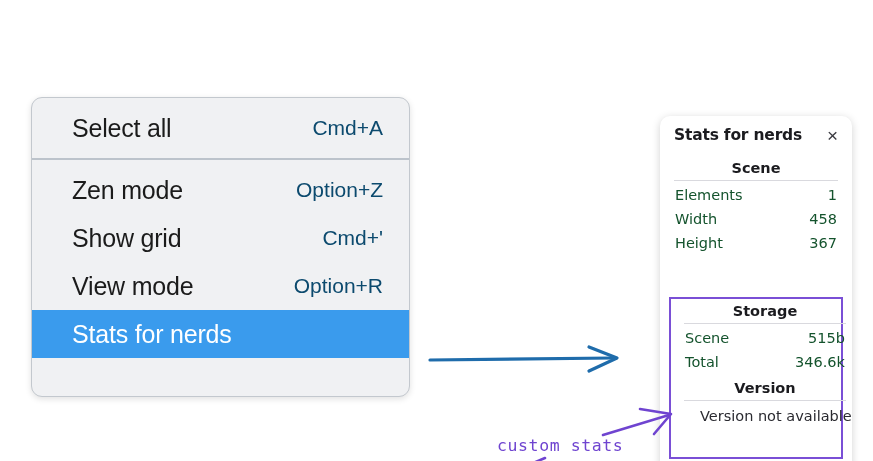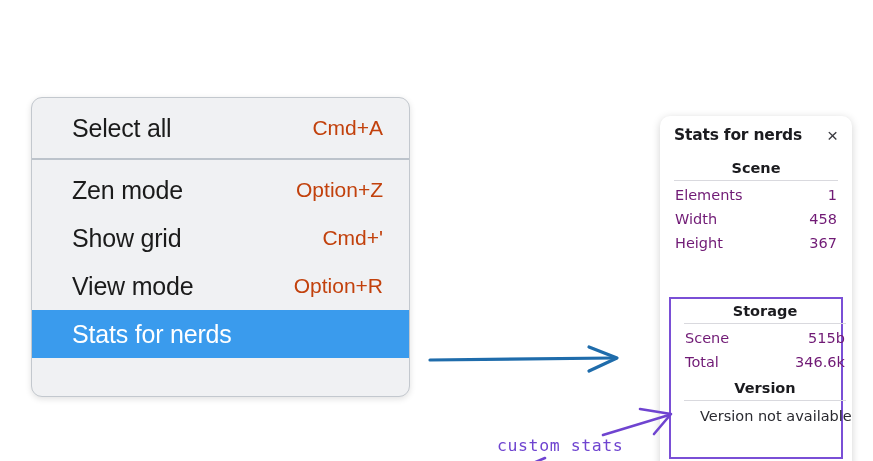--- a/index.html
+++ b/index.html
@@ -55,21 +55,21 @@
     cursor: default;
   }
   .menu-item .mi-label {
     font-size: 25px;
     color: #1b1b1b;
     letter-spacing: -0.2px;
     white-space: nowrap;
   }
   .menu-item .mi-shortcut {
     font-size: 21px;
-    color: #c2410c;
+    color: #0c4a6e;
     white-space: nowrap;
   }
   .menu-item.selected {
     background: #3a9bed;
   }
   .menu-item.selected .mi-label { color: #ffffff; }
   .menu-item.selected .mi-shortcut { color: #d3e7fa; }
 
   
   #stats-panel {
@@ -118,21 +118,21 @@
     height: 1px;
     background: #d9d9de;
     margin: 0 4px 2px 4px;
   }
   .stat-row {
     display: flex;
     align-items: center;
     justify-content: space-between;
     padding: 1px 5px;
     font-size: 14.5px;
-    color: #701a75;
+    color: #14532d;
     line-height: 1.52;
   }
   .stat-row .sr-key { white-space: nowrap; }
   .stat-row .sr-val { white-space: nowrap; }
   .stat-single {
     padding: 2px 20px;
     font-size: 14.5px;
     color: #2a2a30;
     line-height: 1.52;
     white-space: nowrap;

